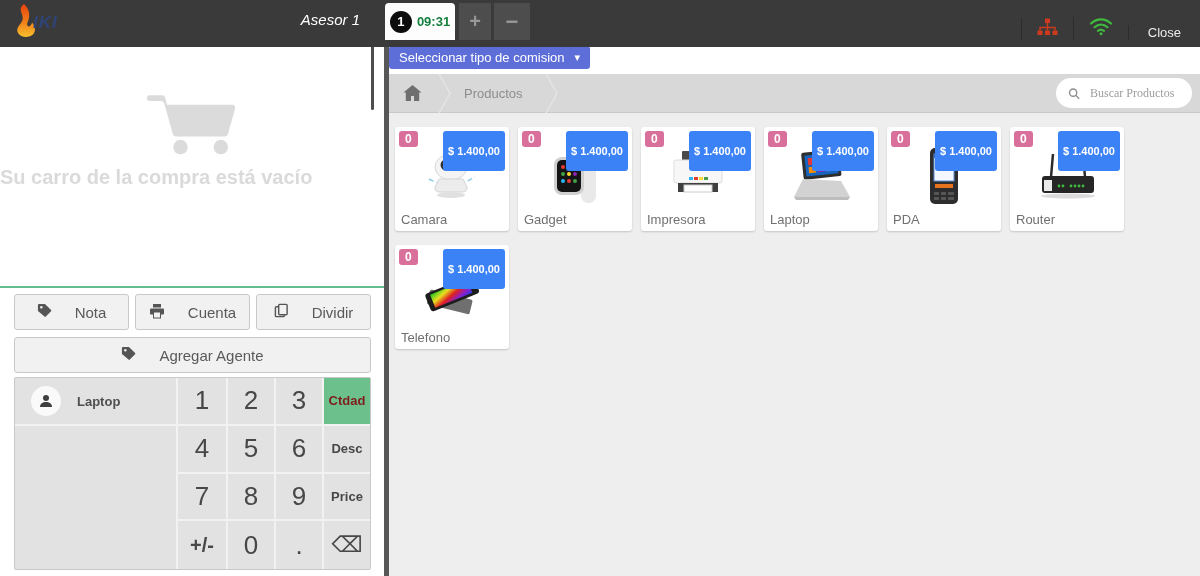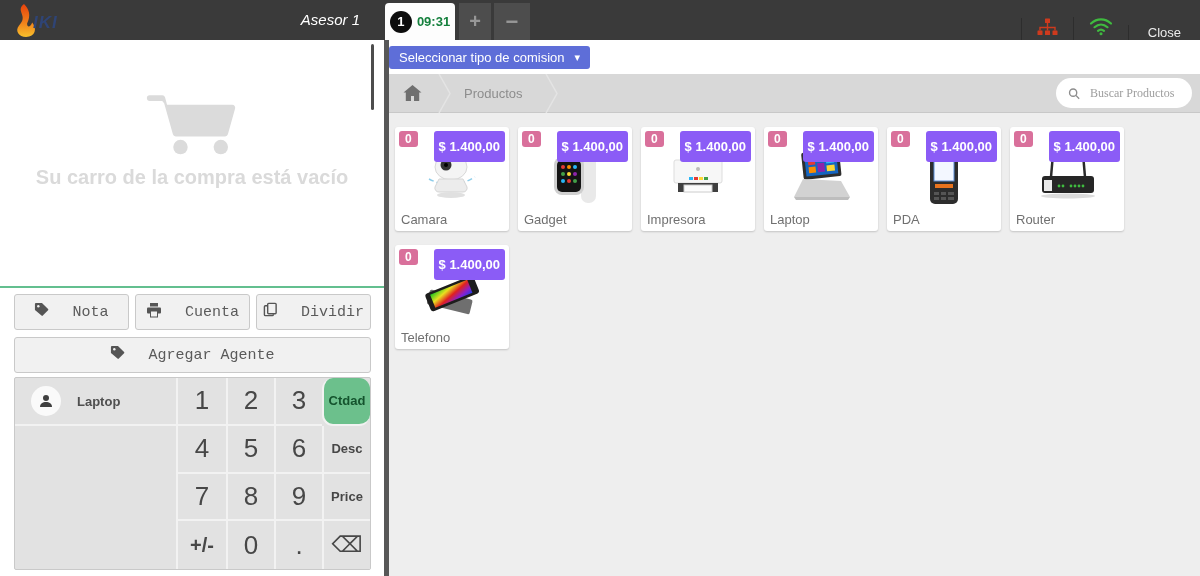--- a/index.html
+++ b/index.html
@@ -3,83 +3,83 @@
 <meta charset="utf-8">
 <style>
   * { box-sizing: border-box; }
   html,body { margin:0; padding:0; }
   body {
     width:1200px; height:576px; position:relative; overflow:hidden;
     background:#eeeeee; font-family:"Liberation Sans", sans-serif;
   }
 
   
-  .topbar { position:absolute; top:0; left:0; right:0; height:40px; background:#3a3a3a; z-index:10; }
+  .topbar { position:absolute; top:0; left:0; right:0; height:47px; background:#3a3a3a; z-index:10; }
   .brand { position:absolute; left:8px; top:3px; display:flex; align-items:center; }
   .brand-text { font-style:italic; font-weight:bold; color:#2f4475; font-size:17px; margin-left:-7px; letter-spacing:1px; }
   .topbar-user { position:absolute; left:240px; width:120px; top:0; line-height:40px; text-align:right; color:#ffffff; font-style:italic; font-size:15px; }
   .tab-active { position:absolute; left:385px; top:3px; width:70px; height:37px; background:#fdfdfd; border-radius:4px 4px 0 0; display:flex; align-items:center; justify-content:center; gap:5px; cursor:pointer; }
   .tab-circle { width:22px; height:22px; border-radius:50%; background:#0d0d0d; color:#fff; font-weight:bold; font-size:13px; display:flex; align-items:center; justify-content:center; }
   .tab-time { font-size:13px; font-weight:bold; color:#15803d; }
   .tab-plus, .tab-minus { position:absolute; top:3px; height:37px; background:#4d4d4d; color:#979797; font-size:20px; font-weight:bold; display:flex; align-items:center; justify-content:center; cursor:pointer; }
   .tab-plus { left:459px; width:32px; }
   .tab-minus { left:494px; width:36px; font-size:22px; }
   .topbar-right { position:absolute; right:0; top:0; height:40px; display:flex; align-items:flex-end; }
   .tb-cell { display:flex; align-items:center; justify-content:center; padding:0 15px; border-left:1px solid #2d2d2d; cursor:pointer; }
   .tb-close { color:#ececec; font-size:13px; padding:0 19px; }
 
   
   .left-panel { position:absolute; left:0; top:40px; width:384px; bottom:0; background:#ffffff; }
   .panel-divider { position:absolute; left:384px; top:40px; width:5px; bottom:0; background:#575757; z-index:5; }
   .left-scroll-thumb { position:absolute; left:371px; top:4px; width:3px; height:66px; background:#4d4d4d; border-radius:2px; cursor:pointer; }
 
-  .cart-empty { text-align:center; }
+  .cart-empty { }
   .cart-icon { margin:52px auto 10px; display:block; }
   .cart-msg { color:#dadada; font-size:20px; font-weight:bold; }
 
   .green-sep { position:absolute; top:246px; left:0; width:384px; height:2px; background:#63bf8f; }
 
   .actions { position:absolute; top:254px; left:14px; right:13px; }
   .actions-row { display:flex; gap:6px; margin-bottom:7px; }
-  .btn { flex:1; height:36px; background:#f1f1f1; border:1px solid #c9c9c9; border-radius:3px; color:#5a5a5a; font-size:15px; display:flex; align-items:center; justify-content:center; gap:23px; font-family:Liberation Mono, monospace; cursor:pointer; }
+  .btn { flex:1; height:36px; background:#f1f1f1; border:1px solid #c9c9c9; border-radius:3px; color:#5a5a5a; font-size:15px; display:flex; align-items:center; justify-content:center; gap:23px; font-family:Liberation Sans, sans-serif; cursor:pointer; }
 
   .keypad { position:absolute; top:337px; left:14px; right:13px; bottom:6px; background:#e2e2e2; border:1px solid #c9c9c9; border-radius:2px; display:flex; }
   .kp-left { width:163px; display:flex; flex-direction:column; border-right:2px solid #f2f2f2; }
   .kp-cliente { height:48px; display:flex; align-items:center; gap:16px; padding-left:16px; border-bottom:2px solid #f2f2f2; cursor:pointer; }
   .kp-person { width:30px; height:30px; border-radius:50%; background:#fafafa; display:flex; align-items:center; justify-content:center; }
   .kp-cliente-label { font-size:13px; font-weight:bold; color:#4f4f4f; }
   .kp-pago { flex:1; display:flex; flex-direction:column; align-items:center; justify-content:center; }
   .kp-pago-circle { width:72px; height:72px; border-radius:50%; background:#474747; display:flex; align-items:center; justify-content:center; cursor:pointer; }
   .kp-pago-label { margin-top:9px; font-size:14px; font-weight:bold; color:#5a5a5a; }
   .kp-grid { flex:1; display:grid; grid-template-columns:repeat(4,1fr); grid-auto-rows:1fr; }
   .key { display:flex; align-items:center; justify-content:center; border-left:2px solid #f2f2f2; border-bottom:2px solid #f2f2f2; font-size:26px; color:#474747; cursor:pointer; background:#e2e2e2; }
   .key:nth-child(4n+1) { border-left:none; }
   .key:nth-last-child(-n+4) { border-bottom:none; }
   .key-side { font-size:13px; font-weight:bold; }
-  .key-green { background:#6cc08c; color:#14532d;border-radius:11px; }
+  .key-green { background:#6cc08c; color:#7f1d1d; }
   .key-op { font-size:20px; font-weight:bold; }
   .key-back { font-size:22px; }
 
   
   .main { position:absolute; left:389px; top:40px; right:0; bottom:0; background:#eeeeee; overflow:hidden; }
   .commission-strip { height:34px; background:#ffffff; display:flex; align-items:center; }
   .commission-btn { background:#5e6ed8; color:#ffffff; font-size:13px; padding:4px 10px; border-radius:3px; border:none; display:flex; align-items:center; gap:10px; font-family:inherit; cursor:pointer; }
   .commission-caret { font-size:11px; }
 
   .breadcrumb { height:39px; background:#d8d8d8; display:flex; align-items:center; position:relative; border-bottom:1px solid #c8c8c8; }
   .bc-home { padding:0 16px 0 14px; display:flex; align-items:center; cursor:pointer; }
   .bc-label { color:#8d8d8d; font-size:13px; padding:0 22px 0 12px; cursor:pointer; }
   .search-pill { position:absolute; right:8px; top:4px; width:136px; height:30px; background:#ffffff; border-radius:15px; display:flex; align-items:center; padding-left:12px; gap:8px; }
   .search-input { border:none; outline:none; width:104px; font-size:12px; color:#3b82f6; background:transparent; font-family:Liberation Serif, serif; }
   .search-input::placeholder { color:#9d9d9d; }
 
   .products { padding:14px 0 0 6px; display:flex; flex-wrap:wrap; }
   .card { position:relative; width:114px; height:104px; background:#ffffff; border-radius:3px; margin:0 9px 14px 0; box-shadow:0 1px 2px rgba(0,0,0,0.18); cursor:pointer; }
   .badge-qty { position:absolute; top:4px; left:4px; background:#d9709b; color:#fff; font-size:12px; font-weight:bold; padding:1px 6px; border-radius:3px; z-index:2; }
-  .badge-price { position:absolute; top:4px; right:4px; background:#8b5cf6; color:#fff; font-size:13px; font-weight:bold; padding:8px 5px; border-radius:3px; z-index:2; }
+  .badge-price { position:absolute; top:4px; right:4px; background:#3b82f6; color:#fff; font-size:11px; font-weight:bold; padding:14px 5px; border-radius:3px; z-index:2; }
   .card-img { position:absolute; top:16px; left:0; right:0; height:66px; display:flex; align-items:center; justify-content:center; }
   .card-name { position:absolute; bottom:4px; left:6px; font-size:13px; color:#707070; }
 </style>
 </head>
 <body>
 
 <div class="topbar">
   <div class="brand">
     <span>
       <svg width="32" height="35" viewBox="0 0 30 34">

